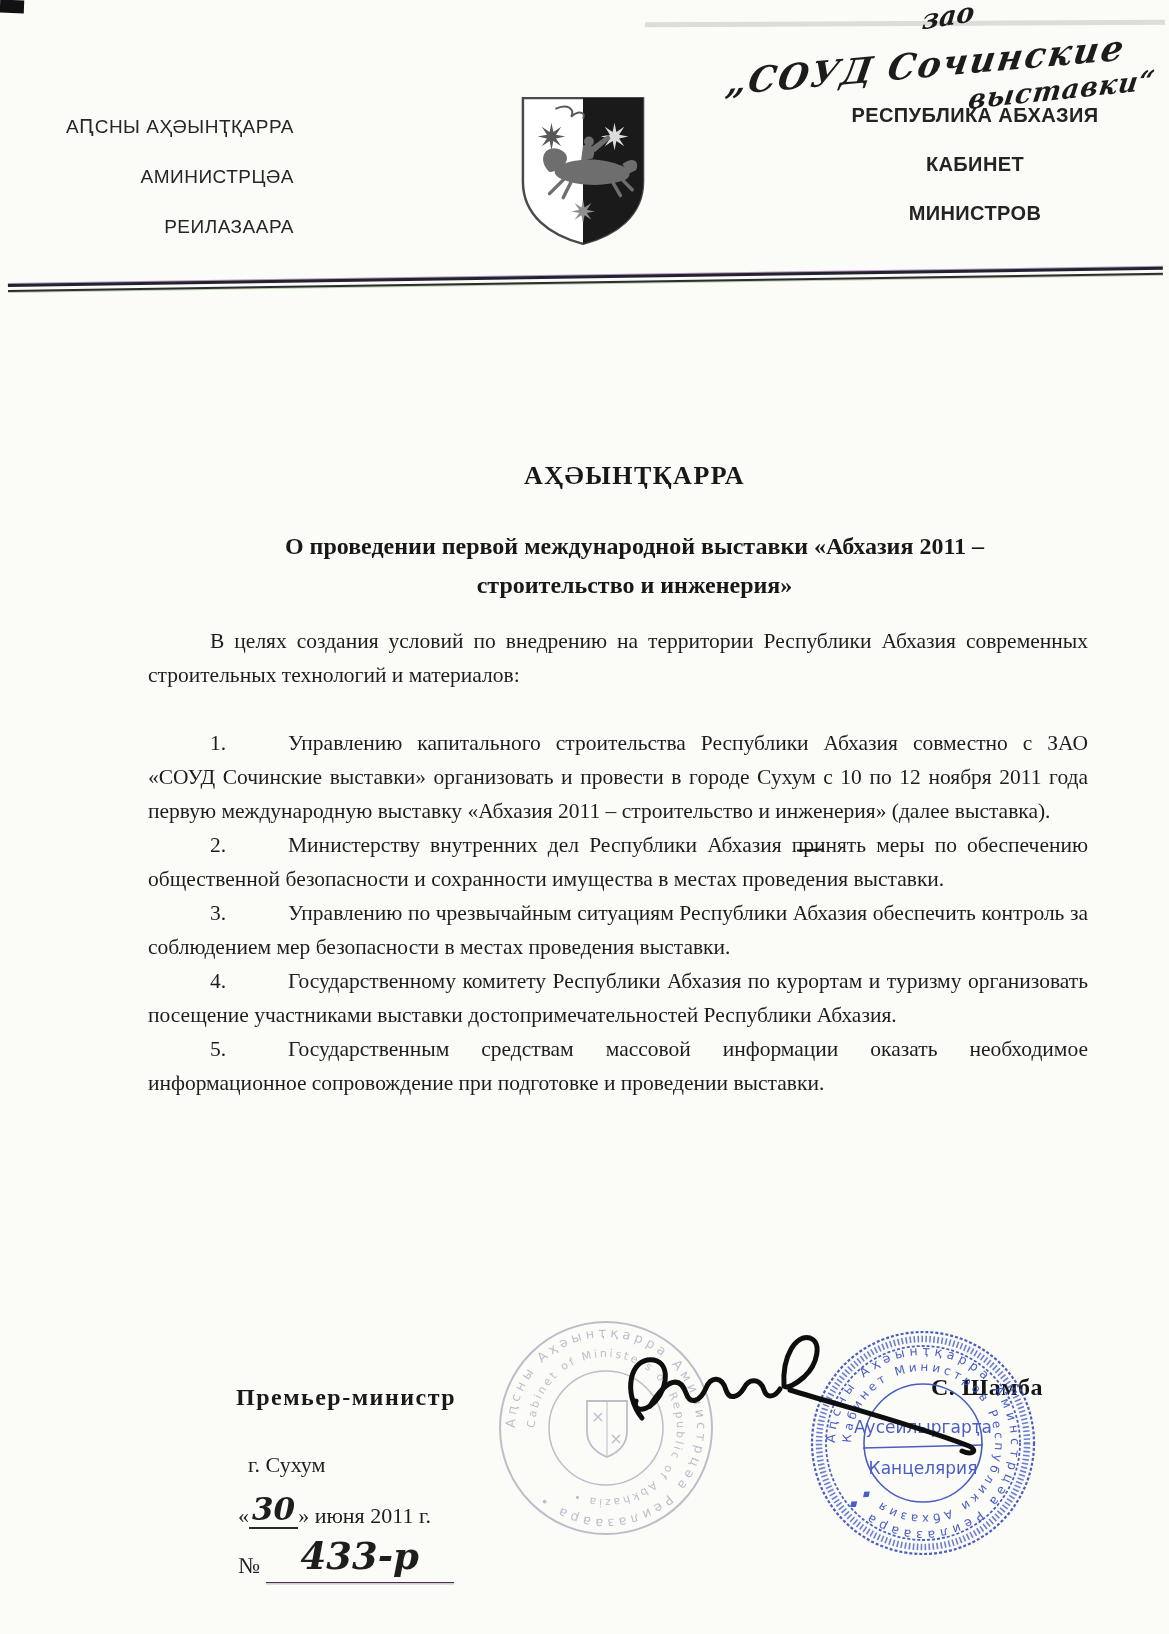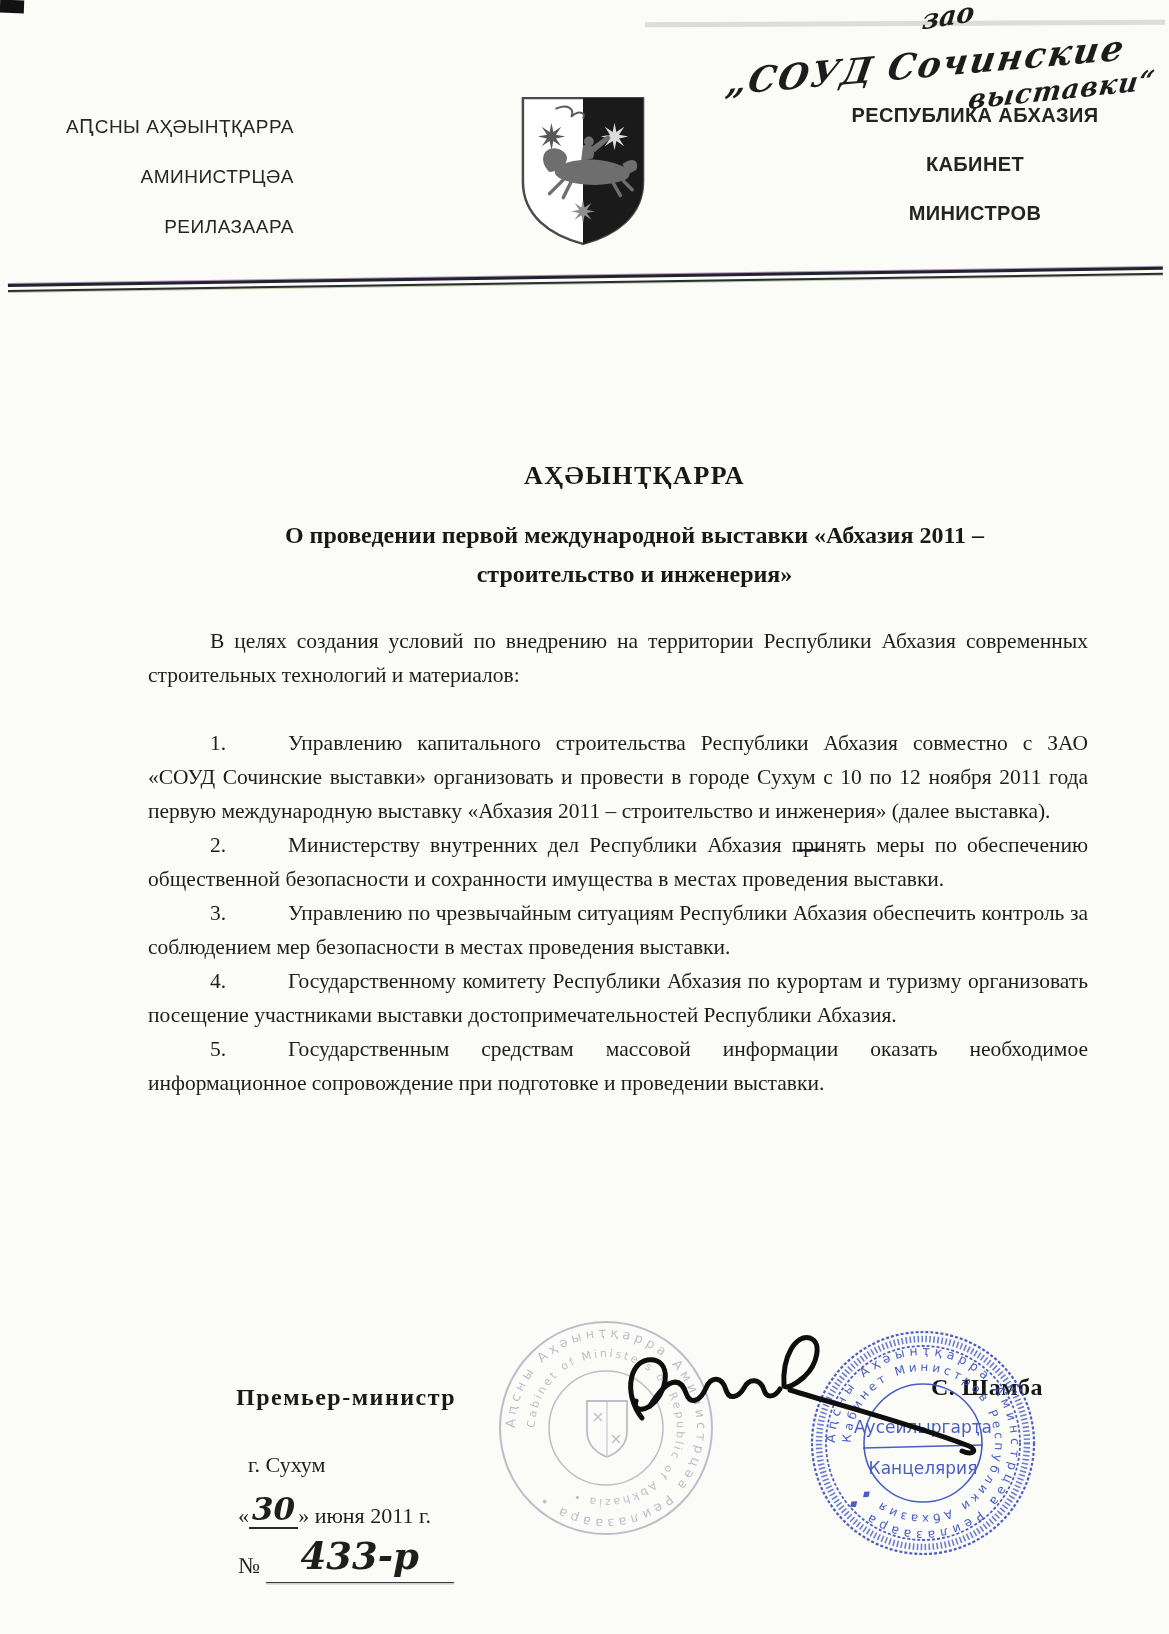--- a/index.html
+++ b/index.html
@@ -34,21 +34,21 @@
   .hand-sub{left:968px;top:74px;font-size:27px;letter-spacing:1px;transform:rotate(-6deg) skewX(-14deg);}
 
   
   .rule-wrap{left:8px;top:284px;width:1155px;transform:rotate(-.85deg);transform-origin:left center;}
   .rule-a{height:3px;background:#23232e;box-shadow:0 -1px 0 rgba(90,20,120,.45);}
   .rule-b{height:2px;background:#2c2c36;margin-top:3px;box-shadow:0 1px 0 rgba(70,130,20,.35);}
 
   
   .doc-title{left:100px;top:461px;width:1069px;text-align:center;
     font-weight:bold;font-size:26px;letter-spacing:1.5px;color:#181818;}
-  .doc-subtitle{left:100px;top:516px;width:1069px;text-align:center;
+  .doc-subtitle{left:100px;top:527px;width:1069px;text-align:center;
     font-weight:bold;font-size:24px;line-height:39px;color:#181818;}
 
   
   .doc-body{left:148px;top:624px;width:940px;font-size:21.5px;line-height:34px;text-align:justify;color:#1d1d1d;}
   .doc-body p{margin:0;text-indent:62px;}
   .doc-body p.intro{margin-bottom:34px;}
   .doc-body .num{display:inline-block;width:78px;text-indent:0;}
   .overline-mark{left:797px;top:849px;width:27px;height:2px;background:#1c1c1c;transform:rotate(-2deg);}
 
   

